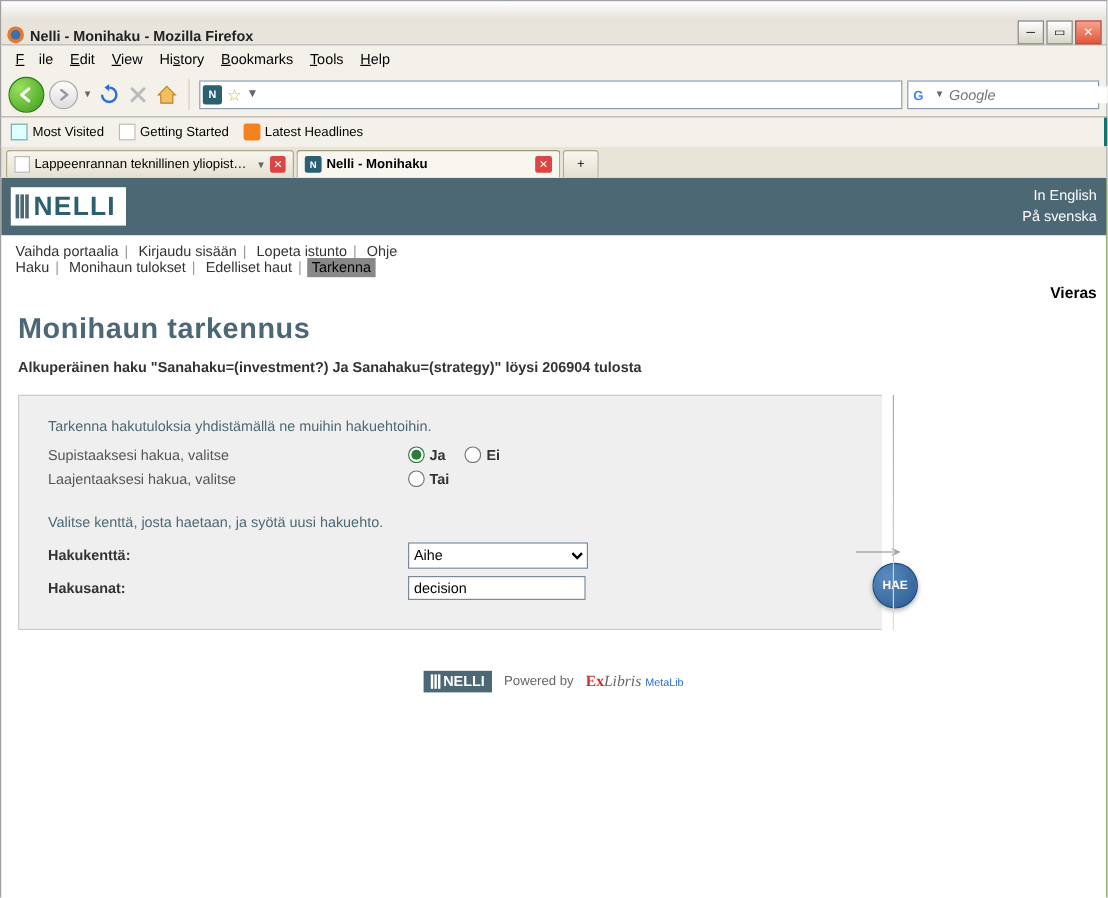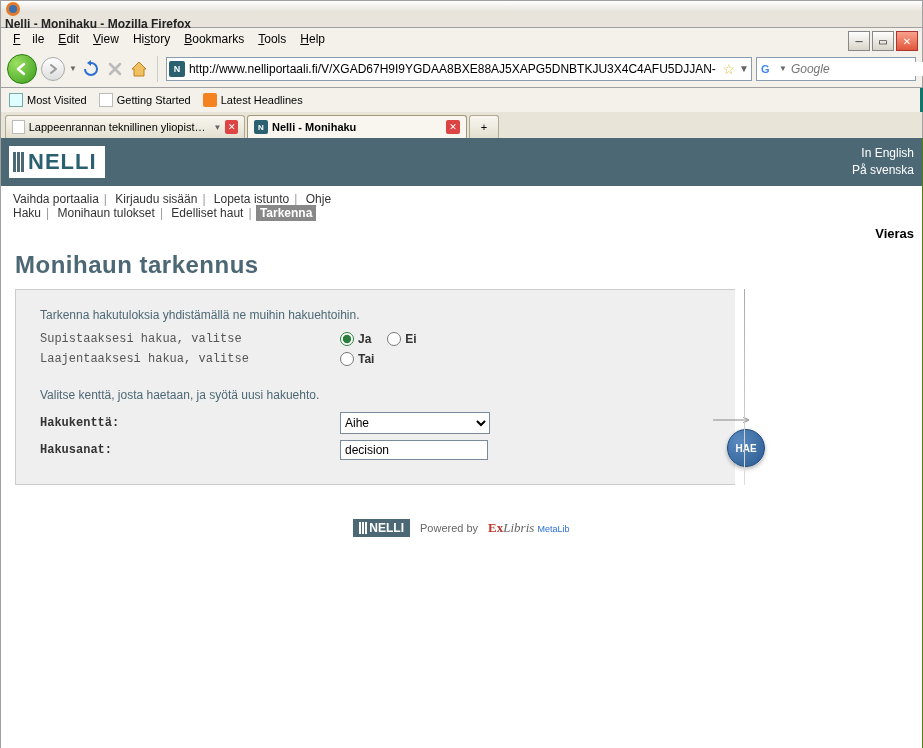--- a/index.html
+++ b/index.html
@@ -1,19 +1,19 @@
 <!DOCTYPE html>
 <html><head>
 <meta charset="utf-8">
 <style>
 * { box-sizing: border-box; margin: 0; padding: 0; }
 body { font-family: "Segoe UI", Tahoma, sans-serif; font-size: 12px; background: #fff; width: 923px; height: 748px; overflow: hidden; }
 
 
-.titlebar { background: linear-gradient(#fff,#e8e4dc 40%,#e8e4dc); border: 1px solid #a0a0a0; height: 28px; display: flex; align-items: flex-start; padding: 0 4px; flex-direction: column; }
+.titlebar { background: linear-gradient(#fff,#e8e4dc 40%,#e8e4dc); border: 1px solid #a0a0a0; height: 38px; display: flex; align-items: flex-end; padding: 0 4px; }
 .titlebar .ff-icon { width: 16px; height: 16px; margin-right: 4px; display:inline-flex; align-items:center; justify-content:center; }
 .titlebar .title { font-weight: bold; font-size: 12px; color:#222; }
 .titlebar .win-btns { margin-left: auto; display:flex; gap:2px; }
 .win-btn { width:22px; height:20px; border:1px solid #888; background:linear-gradient(#fefefe,#d8d4c8); display:inline-flex; align-items:center; justify-content:center; font-size:10px; }
 .win-btn.close { background:linear-gradient(#f9a28b,#e0563b); color:#fff; border-color:#a33; }
 
 .menubar { background:#f4f1ea; border-left:1px solid #a0a0a0; border-right:1px solid #a0a0a0; height:22px; display:flex; align-items:center; padding:0 6px; gap:2px; }
 .menubar span { padding:2px 6px; cursor:default; }
 .menubar span u { text-decoration: underline; }
 
@@ -59,36 +59,36 @@
 .nelli-logo { background:#fff; color:#2a6070; font-weight:bold; font-size:22px; padding:3px 8px 3px 4px; display:inline-flex; align-items:center; gap:4px; letter-spacing:1px; }
 .nelli-logo .bars { display:inline-flex; gap:1px; }
 .nelli-logo .bars span { width:3px; height:20px; background:#4d6875; }
 .lang-links { margin-left:auto; text-align:right; font-size:12px; line-height:1.4; }
 
 .main-nav { padding:6px 8px 2px; font-size:12px; color:#333; }
 .nav-row { display:flex; align-items:center; }
 .nav-row.top { justify-content:space-between; }
 .nav-links a { color:#333; text-decoration:none; padding:1px 4px; }
 .nav-links a.sel { background:#2a6fd4; color:#fff; }
-.nav-links a.sel2 { background:#888; color:#ffffff;font-weight:bold; }
+.nav-links a.sel2 { background:#888; color:#000000; }
 .nav-links .divider { color:#999; margin:0 1px; }
 .right-links { font-size:12px; }
 .vieras { text-align:right; font-weight:bold; padding:4px 8px 0; font-size:13px; }
 
 .content { padding:10px 14px; }
 h1.page-title { color:#4d6875; font-size:24px; font-weight:bold; letter-spacing:0.5px; margin-bottom:10px; }
 .orig { color:#333; font-weight:bold; font-size:12px; margin-bottom:16px; }
 
 .form-wrap { position:relative; width:730px; }
 .form-wrap::after { content:""; position:absolute; right:0; top:0; bottom:0; width:1px; background:linear-gradient(#aaa,#ddd); }
 .form-wrap::before { content:""; position:absolute; left:0; right:0; top:0; height:0; border-top:1px solid transparent; }
 .form-panel { background:#efefef; border:1px solid #ccc; border-right:none; padding:18px 24px; width:720px; }
 .form-panel .hint { color:#4d6875; font-weight:normal; margin-bottom:10px; font-size:12px; }
 .form-row { display:flex; align-items:center; margin:6px 0; font-size:12px; }
-.form-row .lbl { width:300px; color:#555;font-family:Liberation Mono, monospace; }
+.form-row .lbl { width:300px; color:#555; }
 .radio-grp { display:inline-flex; align-items:center; gap:6px; }
 .radio-grp label { font-weight:bold; color:#333; margin-right:10px; display:inline-flex; align-items:center; gap:4px; }
 input[type=radio] { accent-color:#2a7d3a; width:14px; height:14px; }
 .form-row strong.lbl { font-weight:bold; color:#333; }
 .form-panel select { width:150px; height:22px; border:1px solid #7a8a9a; background:#fff; font-size:12px; }
 .form-panel input[type=text] { width:148px; height:20px; border:1px solid #7a8a9a; padding:0 4px; font-size:12px; }
 .hae-btn { position:absolute; right:-20px; bottom:18px; width:38px; height:38px; border-radius:50%; background:radial-gradient(circle at 30% 30%, #5a8bc0, #2a5a90); color:#fff; display:flex; align-items:center; justify-content:center; font-size:10px; font-weight:bold; border:1px solid #1a4a80; box-shadow:0 2px 4px rgba(0,0,0,.3); cursor:pointer; }
 
 .footer { text-align:center; margin-top:34px; font-size:11px; color:#666; display:flex; align-items:center; justify-content:center; gap:10px; }
 .footer .nelli-sm { background:#4d6875; color:#fff; padding:2px 6px; font-weight:bold; font-size:12px; display:inline-flex; align-items:center; gap:2px; }
@@ -154,21 +154,20 @@
       </svg>
   </span>
   <span class="tb-icon home">
     <svg width="18" height="18" viewBox="0 0 18 18">
         <path d="M2 9 L9 2 L16 9 L14 9 L14 16 L4 16 L4 9 Z" fill="#f0c060" stroke="#c08020"></path>
       </svg>
   </span>
   <div class="sep"></div>
   <div class="urlbox">
     <span class="site-icon">N</span>
-    <input type="text" value="http://www.nelliportaali.fi/V/XGAD67H9I9YGDAA8BXE88AJ5XAPG5DNBTKJU3X4C4AFU5DJJAN-" style="">
     <span class="star">☆</span>
     <span class="dd">▼</span>
   </div>
   <div class="searchbox">
     <span class="g-icon">
       <svg width="14" height="14" viewBox="0 0 14 14">
           <rect width="14" height="14" fill="#fff"></rect>
           <text x="0" y="11" font-size="11" font-weight="bold"><tspan fill="#4285f4">G</tspan></text>
         </svg>
     </span>
@@ -241,20 +240,21 @@
         <a>Monihaun tulokset</a><span class="divider">|</span>
         <a>Edelliset haut</a><span class="divider">|</span>
         <a class="sel2">Tarkenna</a>
       </div>
     </div>
   </div>
   <div class="vieras">Vieras</div>
 
   <div class="content">
     <h1 class="page-title">Monihaun tarkennus</h1>
+    <div class="orig">Alkuperäinen haku "Sanahaku=(investment?) Ja Sanahaku=(strategy)" löysi 206904 tulosta</div>
 
     <div class="form-wrap">
       <div class="form-panel">
         <div class="hint">Tarkenna hakutuloksia yhdistämällä ne muihin hakuehtoihin.</div>
         <div class="form-row">
           <span class="lbl">Supistaaksesi hakua, valitse</span>
           <span class="radio-grp">
             <label>
                 <input type="radio" name="op" checked="" style="">
                 <span>Ja</span>

